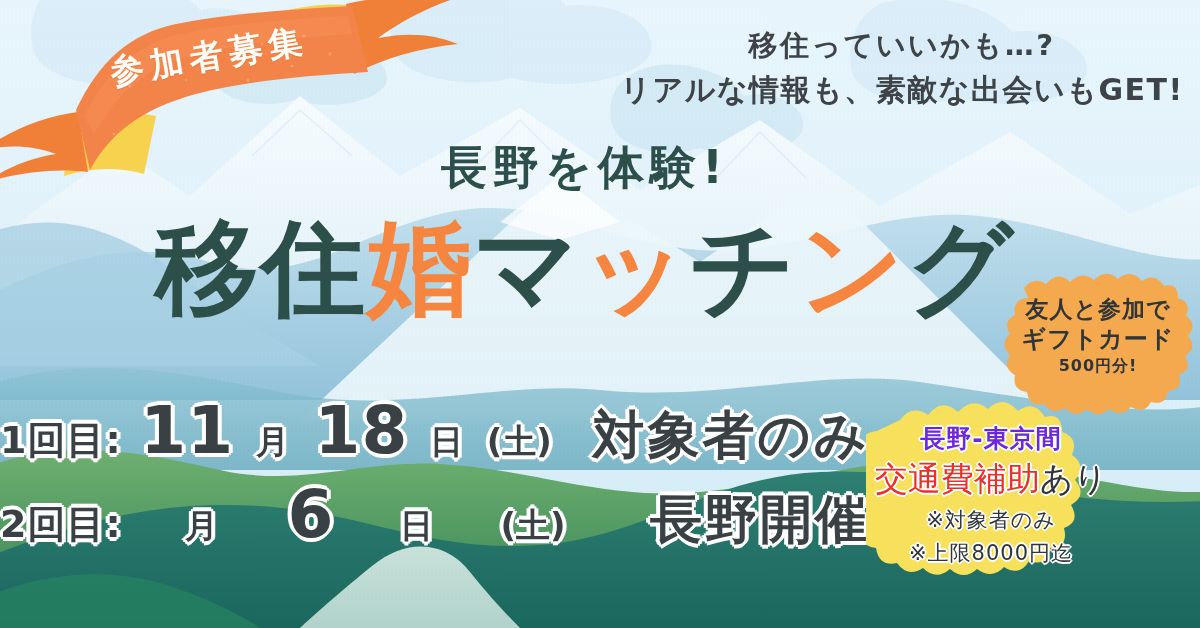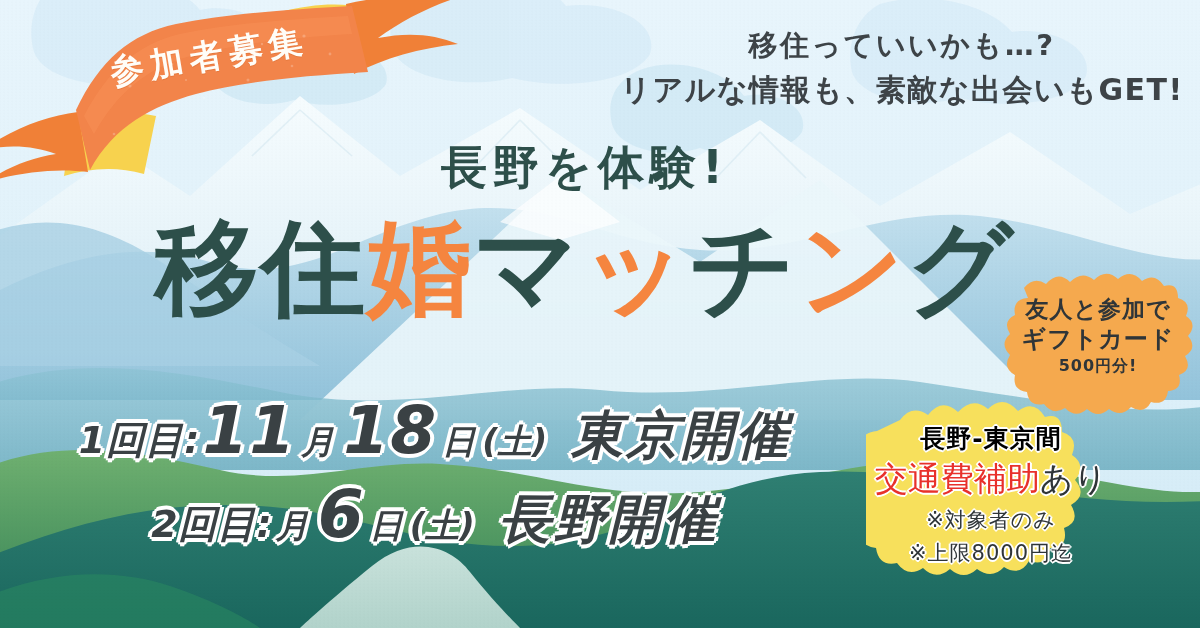--- a/index.html
+++ b/index.html
@@ -80,30 +80,29 @@
   }
   #main-headline .dark { color: #2d4f4a; font-family: Liberation Mono, monospace; }
   #main-headline .accent { color: #f5853f; }
 
   
   .date-row {
     position: absolute;
     width: 1200px;
     display: flex;
     align-items: baseline;
-    justify-content: center;
+    justify-content: space-between;
     padding-right: 330px;
     white-space: nowrap;
     color: #3a4144;
     font-weight: bold;
     text-shadow:
        3px 0 0 #fff, -3px 0 0 #fff, 0 3px 0 #fff, 0 -3px 0 #fff,
        2px 2px 0 #fff, -2px 2px 0 #fff, 2px -2px 0 #fff, -2px -2px 0 #fff,
        4px 0 0 #fff, -4px 0 0 #fff, 0 4px 0 #fff, 0 -4px 0 #fff;
-    font-style: italic;
   }
   #date-row-1 { top: 392px; }
   #date-row-2 { top: 476px; }
   .d-ordinal { font-size: 38px; letter-spacing: 1px; }
   .d-num     { font-size: 66px; letter-spacing: 1px; margin: 0 2px; }
   .d-unit    { font-size: 33px; margin: 0 7px 0 3px; }
   .d-dow     { font-size: 34px; letter-spacing: 0; }
   .d-venue   { font-size: 52px; letter-spacing: 3px; margin-left: 24px; }
 
   
@@ -112,21 +111,21 @@
   .badge .badge-body { position: relative; text-align: center; }
 
   #badge-gift { left: 996px; top: 272px; width: 204px; height: 150px; }
   #badge-gift .badge-body { padding-top: 22px; color: #2f3538; }
   #badge-gift .g1 { font-size: 23px; font-weight: bold; letter-spacing: 1px; line-height: 1.32; }
   #badge-gift .g2 { font-size: 24px; font-weight: bold; letter-spacing: 1px; line-height: 1.32; }
   #badge-gift .g3 { font-size: 16px; font-weight: bold; letter-spacing: 1px; line-height: 1.3; }
 
   #badge-travel { left: 866px; top: 398px; width: 250px; height: 206px; }
   #badge-travel .badge-body { padding-top: 24px; }
-  #badge-travel .t1 { font-size: 25px; font-weight: bold; color: #000000; letter-spacing: 1px; line-height: 1.35; }
+  #badge-travel .t1 { font-size: 25px; font-weight: bold; color: #6d28d9; letter-spacing: 1px; line-height: 1.35; }
   #badge-travel .t2 { font-size: 33px; font-weight: normal; letter-spacing: 0px; line-height: 1.3; margin-top: 2px; }
   #badge-travel .t2 .red { color: #e8312b; }
   #badge-travel .t2 .dk  { color: #2f3538; }
   #badge-travel .t3 { font-size: 21px; font-weight: normal; color: #2f3538; letter-spacing: 1px; line-height: 1.32; margin-top: 6px; }
   .outline-w {
     text-shadow:
       2px 0 0 #fff, -2px 0 0 #fff, 0 2px 0 #fff, 0 -2px 0 #fff,
       1px 1px 0 #fff, -1px 1px 0 #fff, 1px -1px 0 #fff, -1px -1px 0 #fff;
   }
 </style>
@@ -248,21 +247,21 @@
 
   <div id="main-headline"><span class="dark">移住</span><span class="accent">婚</span><span class="dark">マ</span><span class="accent">ッ</span><span class="dark">チ</span><span class="accent">ン</span><span class="dark">グ</span></div>
 
   <div class="date-row" id="date-row-1">
     <span class="d-ordinal">1回目:</span>
     <span class="d-num">11</span>
     <span class="d-unit">月</span>
     <span class="d-num">18</span>
     <span class="d-unit">日</span>
     <span class="d-dow">(土)</span>
-    <span class="d-venue">東京開催</span>
+    <span class="d-venue">対象者のみ</span>
   </div>
 
   <div class="date-row" id="date-row-2">
     <span class="d-ordinal">2回目:</span>
     <span class="d-unit">月</span>
     <span class="d-num">6</span>
     <span class="d-unit">日</span>
     <span class="d-dow">(土)</span>
     <span class="d-venue">長野開催</span>
   </div>

